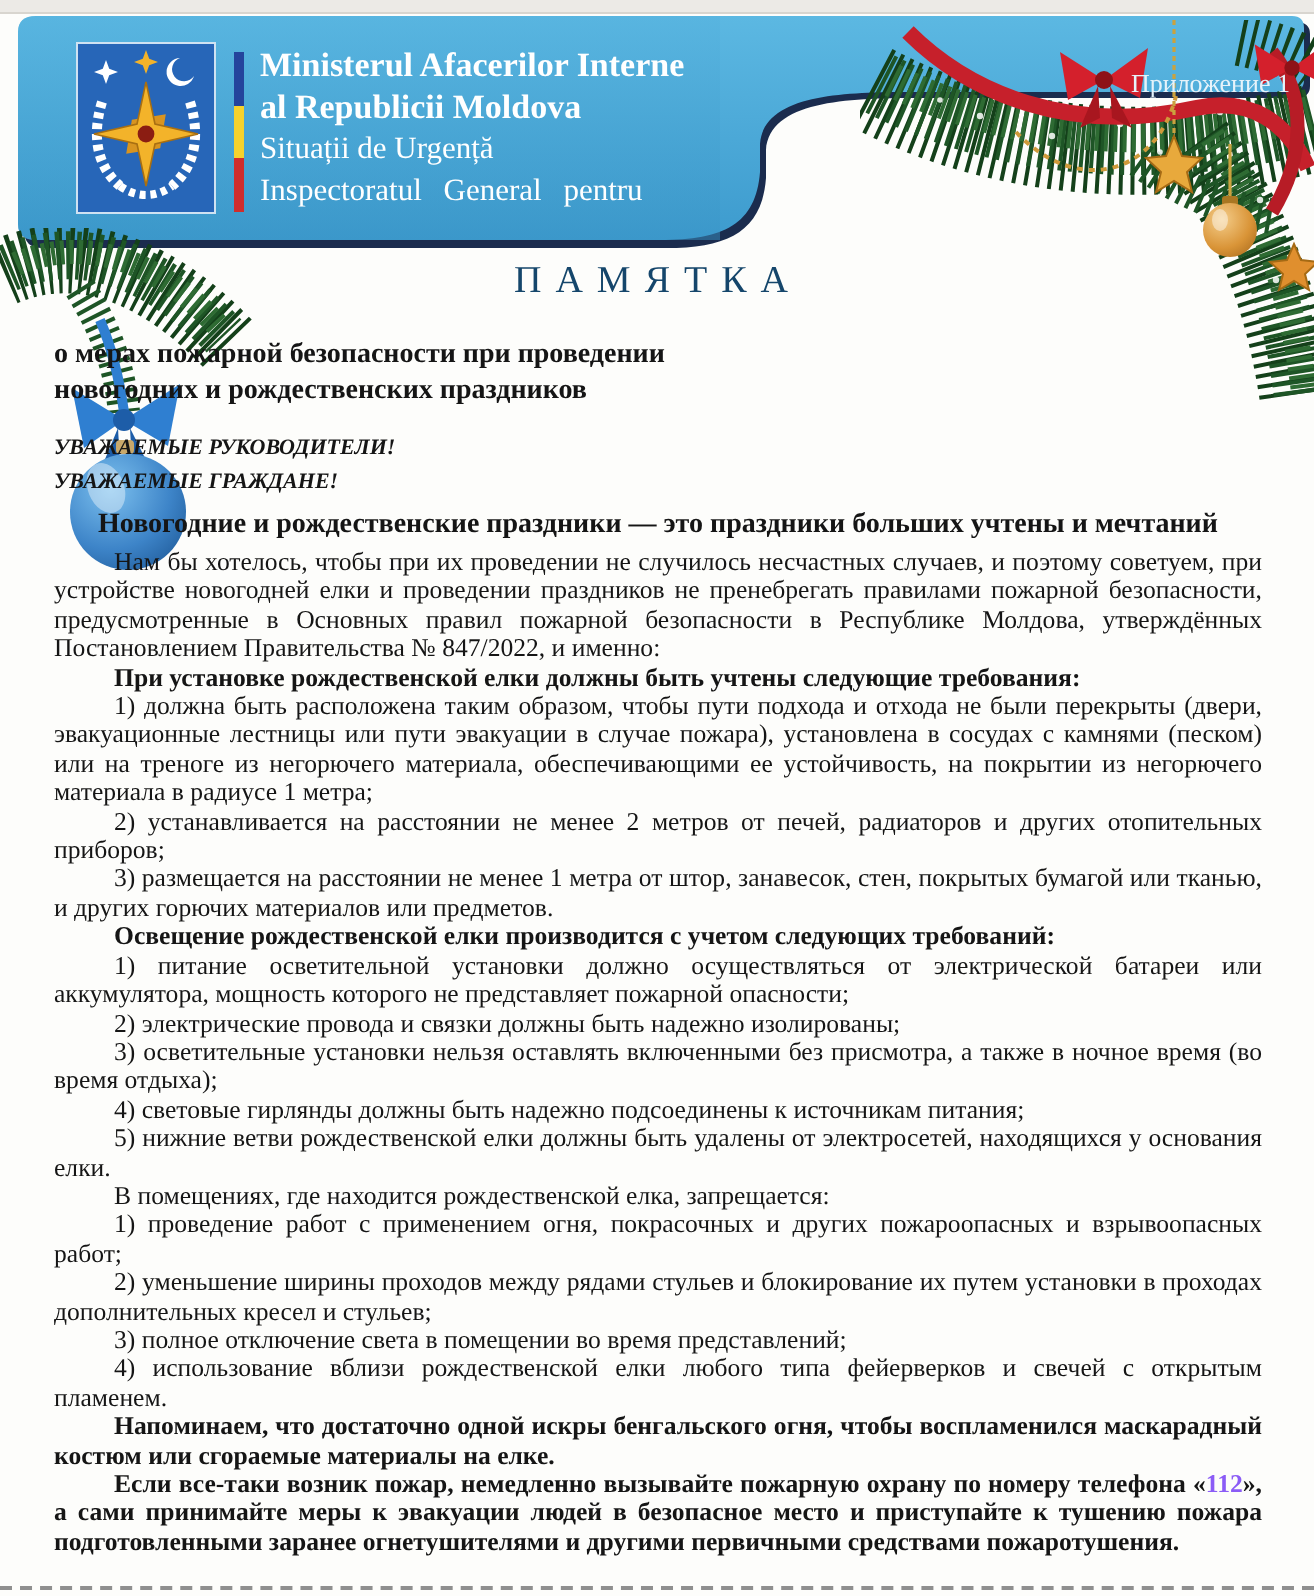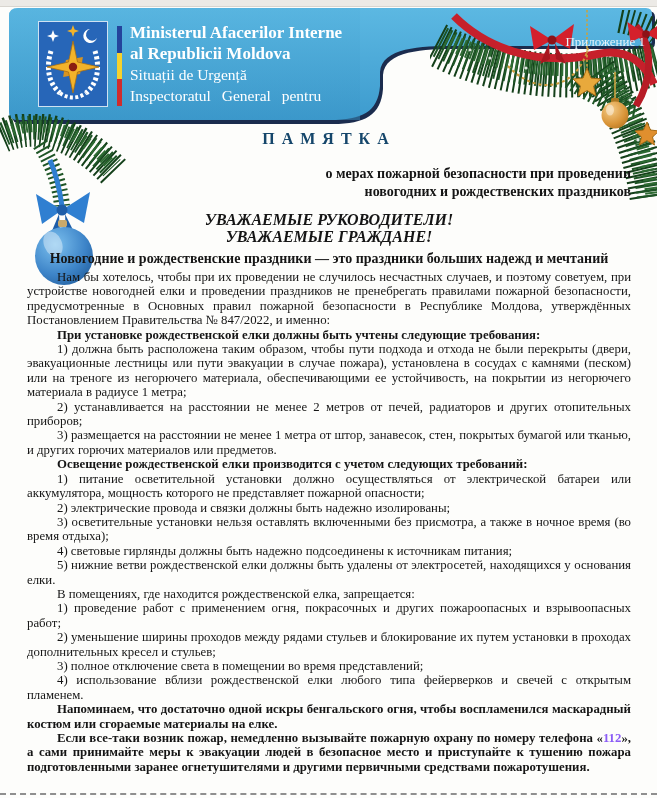--- a/index.html
+++ b/index.html
@@ -19,23 +19,23 @@
   .ministry .r{font-size:15.5px;line-height:21px;}
   .ministry .sp{word-spacing:7px;}
   .attachment{position:absolute;top:34px;right:12px;color:#e6f3fa;font-size:13px;}
 
   
   .garland-right{position:absolute;top:10px;right:0;z-index:2;}
   .branch-left{position:absolute;top:114px;left:0;z-index:2;}
 
   
   .content{position:relative;z-index:3;padding:128px 26px 0 27px;color:#151515;}
-  .doc-title{text-align:center;color:#15466b;font-weight:bold;font-size:16px;letter-spacing:7px;margin:2px 0 9px 0;}
-  .subtitle{text-align:right;font-weight:bold;font-size:14px;line-height:18px;margin:17px 0 11px 0;}
-  .salutation{text-align:center;font-weight:bold;font-style:italic;font-size:16px;line-height:16.5px;margin:0 0 5px 0;}
+  .doc-title{text-align:center;color:#15466b;font-weight:normal;font-size:19px;letter-spacing:7px;margin:2px 0 9px 0;}
+  .subtitle{text-align:left;font-weight:bold;font-size:14px;line-height:18px;margin:17px 0 11px 0;}
+  .salutation{font-weight:bold;font-style:italic;font-size:11px;line-height:16.5px;margin:0 0 5px 0;}
   .lead{text-align:center;font-weight:bold;font-size:14px;line-height:17px;max-width:575px;margin:0 auto 3px auto;}
   .body-text p{margin:0;font-size:12.8px;line-height:14.4px;text-align:justify;text-indent:30px;}
   .body-text p.bold{font-weight:bold;}
   .accent{color:#8b5cf6;}
   .cut-line{position:absolute;left:0;right:0;bottom:3px;border-top:2px dashed #8f8f8f;z-index:3;}
 </style>
 </head>
 <body>
 
 <div class="page">
@@ -166,21 +166,21 @@
   <div class="content">
     <div class="doc-title">ПАМЯТКА</div>
     <div class="subtitle">
       <div>о мерах пожарной безопасности при проведении</div>
       <div>новогодних и рождественских праздников</div>
     </div>
     <div class="salutation">
       <div>УВАЖАЕМЫЕ РУКОВОДИТЕЛИ!</div>
       <div>УВАЖАЕМЫЕ ГРАЖДАНЕ!</div>
     </div>
-    <div class="lead">Новогодние и рождественские праздники — это праздники больших надежд и мечтаний</div>
+    <div class="lead">Новогодние и рождественские праздники — это праздники больших учтены и мечтаний</div>
 
     <div class="body-text">
 
     <p>Нам бы хотелось, чтобы при их проведении не случилось несчастных случаев, и поэтому советуем, при устройстве новогодней елки и проведении праздников не пренебрегать правилами пожарной безопасности, предусмотренные в Основных правил пожарной безопасности в Республике Молдова, утверждённых Постановлением Правительства № 847/2022, и именно:</p>
         <p class="bold">При установке рождественской елки должны быть учтены следующие требования:</p>
         <p>1) должна быть расположена таким образом, чтобы пути подхода и отхода не были перекрыты (двери, эвакуационные лестницы или пути эвакуации в случае пожара), установлена в сосудах с камнями (песком) или на треноге из негорючего материала, обеспечивающими ее устойчивость, на покрытии из негорючего материала в радиусе 1 метра;</p>
         <p>2) устанавливается на расстоянии не менее 2 метров от печей, радиаторов и других отопительных приборов;</p>
         <p>3) размещается на расстоянии не менее 1 метра от штор, занавесок, стен, покрытых бумагой или тканью, и других горючих материалов или предметов.</p>
         <p class="bold">Освещение рождественской елки производится с учетом следующих требований:</p>
         <p>1) питание осветительной установки должно осуществляться от электрической батареи или аккумулятора, мощность которого не представляет пожарной опасности;</p>

